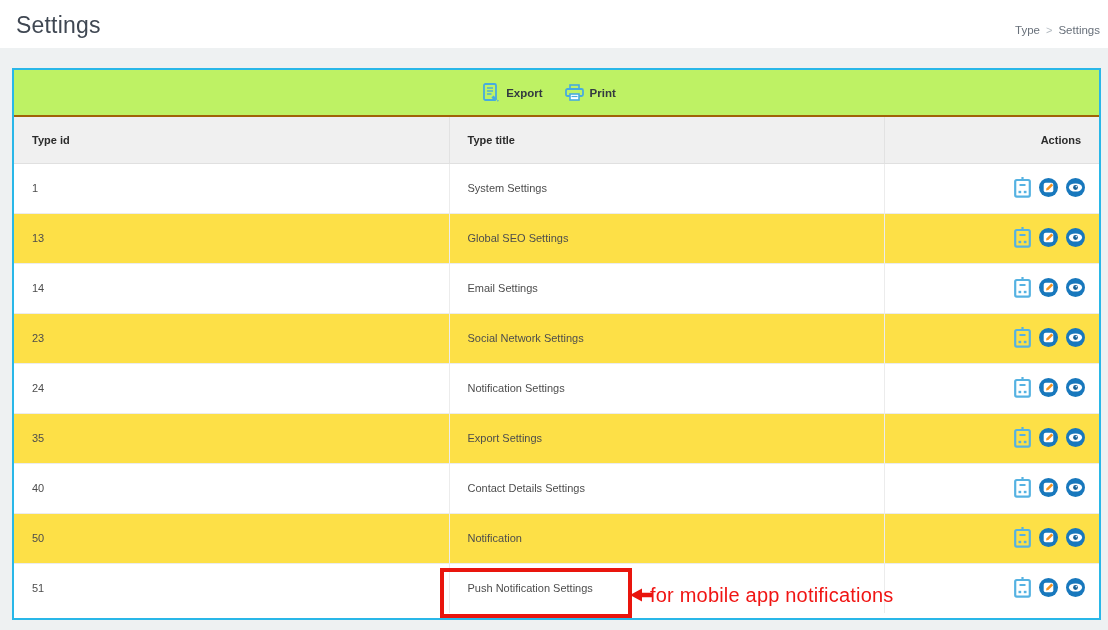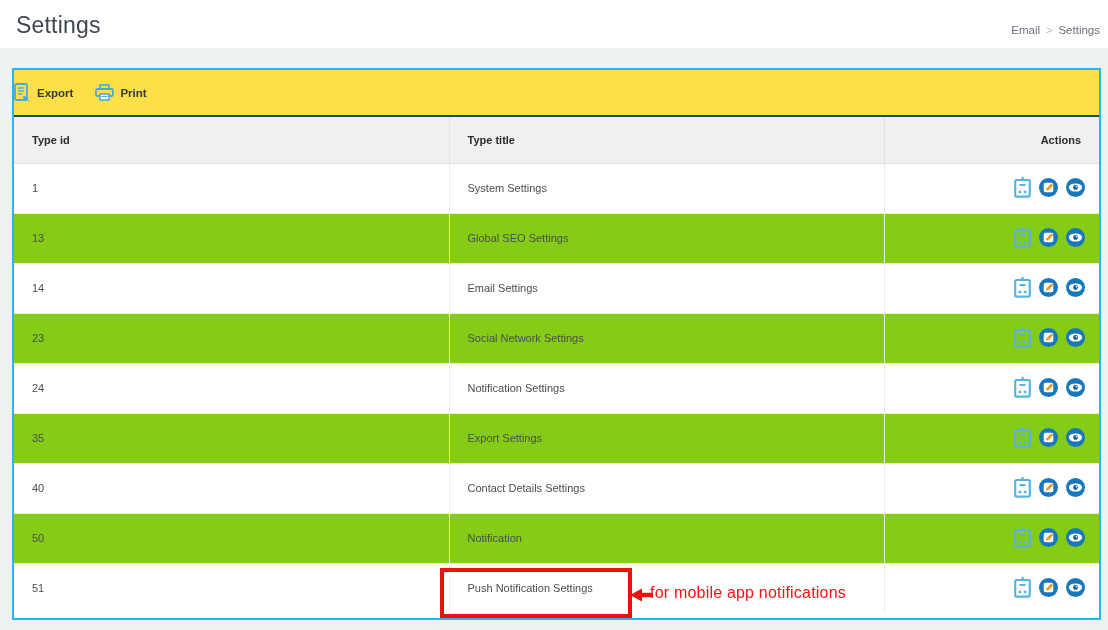--- a/index.html
+++ b/index.html
@@ -34,23 +34,23 @@
 
   
   .panel {
     position: absolute; left: 12px; top: 68px;
     width: 1089px; height: 552px;
     background: #ffffff;
     border: 2px solid #29b7e8;
   }
   .toolbar {
     height: 47px;
-    background: #fde047;
-    border-bottom: 2px solid #0c4a6e;
-    display: flex; align-items: center; justify-content: flex-start;
+    background: #bef264;
+    border-bottom: 2px solid #a16207;
+    display: flex; align-items: center; justify-content: center;
     gap: 22px; padding-right: 14px;
   }
   .tool-btn {
     display: inline-flex; align-items: center; gap: 6px;
     font-size: 11.5px; font-weight: 700; color: #333a40;
     cursor: pointer; user-select: none;
   }
 
   
   table { width: 100%; border-collapse: collapse; table-layout: fixed; }
@@ -68,49 +68,49 @@
   thead th:last-child { border-right: none; text-align: right; padding-right: 18px; padding-left: 4px; }
   tbody td {
     height: 50px;
     font-size: 11px; color: #4d4d4d;
     padding-left: 18px;
     border-right: 1px solid #ececec;
     border-top: 1px solid #ececec;
   }
   tbody tr:first-child td { border-top: none; }
   tbody td:last-child { border-right: none; padding-left: 0; padding-right: 14px; text-align: right; }
-  tbody tr.even td { background: #84cc16; }
+  tbody tr.even td { background: #fde047; }
 
   .actions-wrap { display: inline-flex; align-items: center; gap: 8px; }
   .action-btn { display: inline-flex; cursor: pointer; line-height: 0; }
 
   
   .annotation-box {
     position: absolute; left: 440px; top: 568px;
     width: 192px; height: 50px;
     border: 4px solid #e9150d;
     pointer-events: none; z-index: 5;
   }
   .annotation-arrow {
     position: absolute; left: 630px; top: 586px;
     width: 24px; height: 18px; z-index: 5; line-height: 0;
   }
   .annotation-text {
     position: absolute; left: 650px; top: 584px;
-    font-size: 16px; color: #f01513; font-weight: 400;
+    font-size: 20px; color: #f01513; font-weight: 400;
     letter-spacing: 0.2px; z-index: 5; white-space: nowrap;
   }
 </style>
 </head>
 <body>
 
 <div class="topbar">
   <h1 class="page-title">Settings</h1>
   <div class="breadcrumb">
-    <a>Email</a>
+    <a>Type</a>
     <span class="sep">&gt;</span>
     <span>Settings</span>
   </div>
 </div>
 
 <div class="panel">
 
   <div class="toolbar">
     <span class="tool-btn">
       <svg width="17" height="19" viewBox="0 0 17 19">

